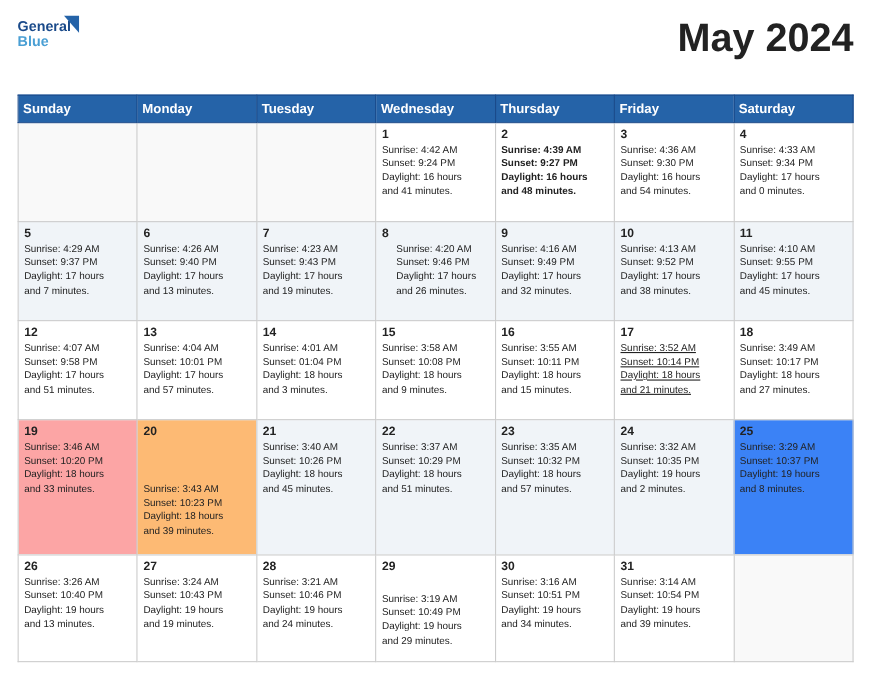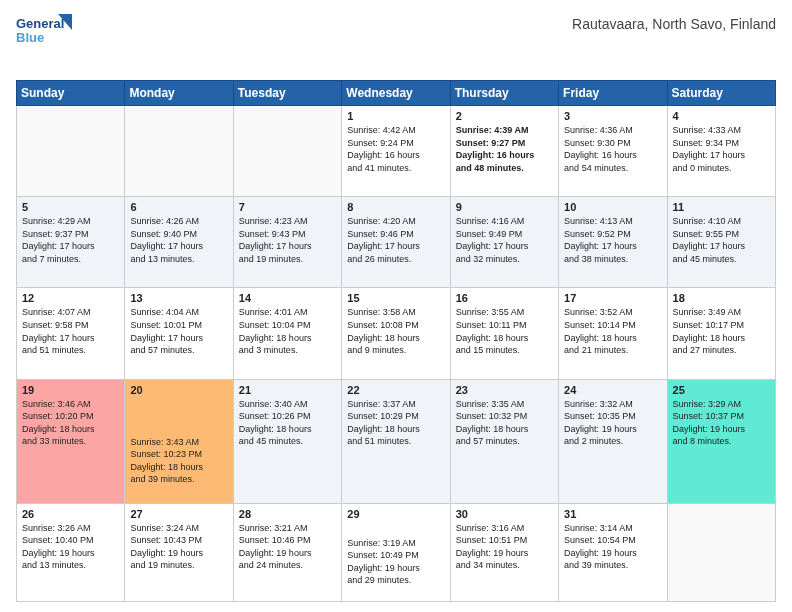--- a/index.html
+++ b/index.html
@@ -96,21 +96,21 @@
 <div class="page">
   <div class="header">
     <div class="logo">
         <svg width="56" height="34" viewBox="0 0 56 34">
           <text x="0" y="14" font-size="13" font-weight="bold" fill="#1a4a8a" font-family="Arial">General</text>
           <text x="0" y="28" font-size="13" font-weight="bold" fill="#4a9fd4" font-family="Arial">Blue</text>
           <polygon points="42,0 56,0 56,16" fill="#2563a8"></polygon>
         </svg>
       </div>
     <div class="title-area">
-      <div class="subtitle">Rautavaara, North Savo, Finland</div>
+      <div class="main-title">May 2024</div>
     </div>
   </div>
 
   <table class="calendar">
     <thead>
       <tr>
         <th>Sunday</th>
         <th>Monday</th>
         <th>Tuesday</th>
         <th>Wednesday</th>
@@ -170,21 +170,21 @@
           </td>
           <td style="background: rgb(240, 244, 248);">
             <span class="day-num">7</span>
             <div class="day-info" style="white-space: pre-line;">Sunrise: 4:23 AM
 Sunset: 9:43 PM
 Daylight: 17 hours
 and 19 minutes.</div>
           </td>
           <td style="background: rgb(240, 244, 248);">
             <span class="day-num">8</span>
-            <div class="day-info" style="white-space: pre-line;">Sunrise: 4:20 AM
+            <div class="day-info" style="white-space: pre-line; margin-left: 13px;">Sunrise: 4:20 AM
 Sunset: 9:46 PM
 Daylight: 17 hours
 and 26 minutes.</div>
           </td>
           <td style="background: rgb(240, 244, 248);">
             <span class="day-num">9</span>
             <div class="day-info" style="white-space: pre-line;">Sunrise: 4:16 AM
 Sunset: 9:49 PM
 Daylight: 17 hours
 and 32 minutes.</div>
@@ -215,41 +215,41 @@
           <td>
             <span class="day-num">13</span>
             <div class="day-info" style="white-space: pre-line;">Sunrise: 4:04 AM
 Sunset: 10:01 PM
 Daylight: 17 hours
 and 57 minutes.</div>
           </td>
           <td>
             <span class="day-num">14</span>
             <div class="day-info" style="white-space: pre-line;">Sunrise: 4:01 AM
-Sunset: 10:04 PM
+Sunset: 01:04 PM
 Daylight: 18 hours
 and 3 minutes.</div>
           </td>
           <td>
             <span class="day-num">15</span>
             <div class="day-info" style="white-space: pre-line;">Sunrise: 3:58 AM
 Sunset: 10:08 PM
 Daylight: 18 hours
 and 9 minutes.</div>
           </td>
           <td>
             <span class="day-num">16</span>
             <div class="day-info" style="white-space: pre-line;">Sunrise: 3:55 AM
 Sunset: 10:11 PM
 Daylight: 18 hours
 and 15 minutes.</div>
           </td>
           <td>
             <span class="day-num">17</span>
-            <div class="day-info" style="white-space: pre-line;">Sunrise: 3:52 AM
+            <div class="day-info" style="white-space: pre-line; text-decoration: underline;">Sunrise: 3:52 AM
 Sunset: 10:14 PM
 Daylight: 18 hours
 and 21 minutes.</div>
           </td>
           <td>
             <span class="day-num">18</span>
             <div class="day-info" style="white-space: pre-line;">Sunrise: 3:49 AM
 Sunset: 10:17 PM
 Daylight: 18 hours
 and 27 minutes.</div>
@@ -291,21 +291,21 @@
 Daylight: 18 hours
 and 57 minutes.</div>
           </td>
           <td style="background: rgb(240, 244, 248);">
             <span class="day-num">24</span>
             <div class="day-info" style="white-space: pre-line;">Sunrise: 3:32 AM
 Sunset: 10:35 PM
 Daylight: 19 hours
 and 2 minutes.</div>
           </td>
-          <td style="background: #5eead4; margin-top: 24px;">
+          <td style="background: #3b82f6; margin-top: 24px;">
             <span class="day-num">25</span>
             <div class="day-info" style="white-space: pre-line;">Sunrise: 3:29 AM
 Sunset: 10:37 PM
 Daylight: 19 hours
 and 8 minutes.</div>
           </td>
         </tr>
         <tr>
           <td>
             <span class="day-num">26</span>

